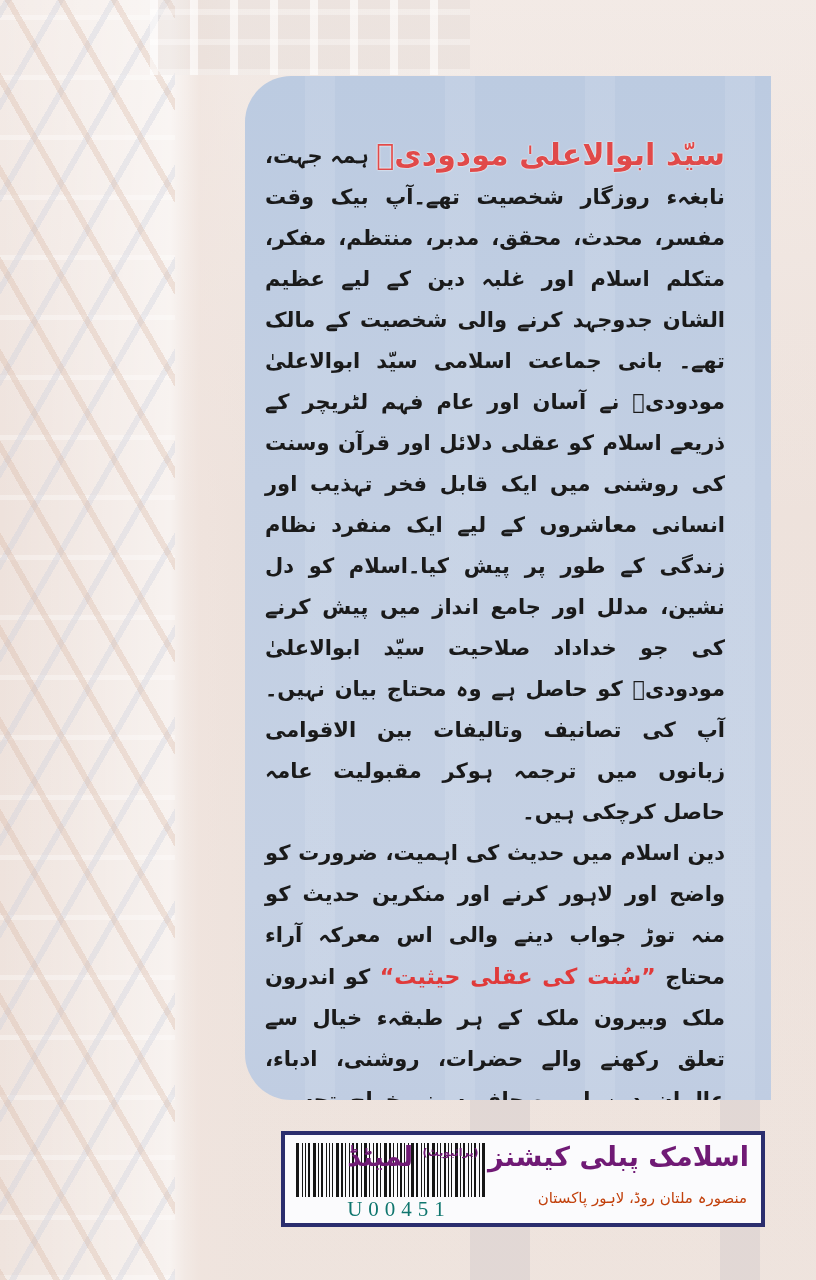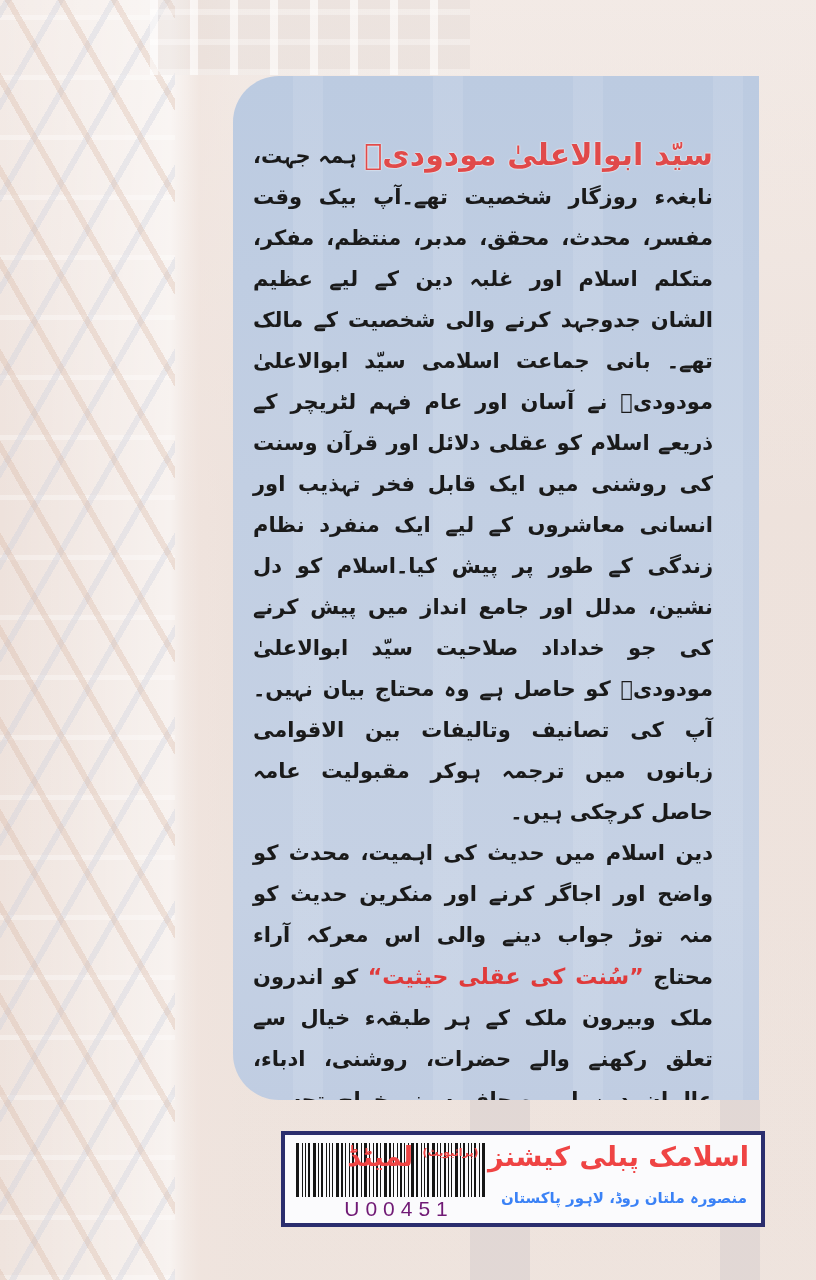--- a/index.html
+++ b/index.html
@@ -28,21 +28,21 @@
       background:
         repeating-linear-gradient(90deg, rgba(255,255,255,0.8) 0 8px, rgba(225,215,210,0.3) 8px 40px),
         repeating-linear-gradient(0deg, rgba(255,255,255,0.6) 0 6px, rgba(220,210,205,0.2) 6px 30px);
       opacity: 0.7;
     }
     .column {
       position: absolute; top: 1100px; height: 180px; background: rgba(215,205,205,0.55);
     }
     
     .panel {
-      position: absolute; left: 233px; top: 76px; width: 526px; height: 1024px;
+      position: absolute; left: 245px; top: 76px; width: 526px; height: 1024px;
       background: linear-gradient(180deg, #bccbe1 0%, #c2cfe3 40%, #c5d1e4 80%, #c0cde2 100%);
       border-top-left-radius: 46px; border-bottom-left-radius: 46px;
       overflow: hidden;
     }
     .panel::before {
       content: ""; position: absolute; inset: 0;
       background:
         repeating-linear-gradient(90deg, rgba(255,255,255,0) 0 60px, rgba(255,255,255,0.10) 60px 90px, rgba(255,255,255,0) 90px 140px);
     }
     .text-block {
@@ -64,31 +64,31 @@
       position: absolute; left: 281px; top: 1131px; width: 476px; height: 88px;
       background: #fbfbfd; border: 4px solid #2b2e6e; box-sizing: content-box;
     }
     .barcode {
       position: absolute; left: 11px; top: 8px; width: 206px; height: 54px;
       display: flex; align-items: stretch; gap: 0;
     }
     .barcode span { display: block; background: #161616; }
     .barcode-num {
       position: absolute; left: 11px; top: 62px; width: 206px; text-align: center;
-      font-family: Liberation Sans, sans-serif; font-size: 21px; letter-spacing: 6px; color: #701a75;
+      font-family: Liberation Serif, serif; font-size: 21px; letter-spacing: 6px; color: #0f766e;
     }
     .pub-name {
       position: absolute; right: 12px; top: 6px; direction: rtl;
       font-family: "DejaVu Sans", sans-serif; font-weight: bold;
-      font-size: 27px; color: #ef4444;
+      font-size: 27px; color: #701a75;
     }
     .pub-name .pvt { font-size: 11px; vertical-align: super; }
     .pub-addr {
       position: absolute; right: 14px; top: 54px; direction: rtl;
-      font-family: "DejaVu Sans", sans-serif; font-size: 15px; color: #3b82f6; font-weight: bold;
+      font-family: "DejaVu Sans", sans-serif; font-size: 15px; color: #c2410c; font-weight: normal;
     }
   </style>
 </head>
 <body>
 
 <div class="bg"></div>
 <div class="lattice"></div>
 <div class="arch-top"></div>
 <div class="column" style="left:470px;width:60px;"></div>
 <div class="column" style="left:720px;width:40px;"></div>
@@ -103,21 +103,21 @@
       <span>شخصیت کے مالک تھے۔ بانی جماعت اسلامی سیّد ابوالاعلیٰ</span>
       <span>مودودیؒ نے آسان اور عام فہم لٹریچر کے ذریعے اسلام کو عقلی</span>
       <span>دلائل اور قرآن وسنت کی روشنی میں ایک قابل فخر تہذیب اور</span>
       <span>انسانی معاشروں کے لیے ایک منفرد نظام زندگی کے طور پر پیش</span>
       <span>کیا۔اسلام کو دل نشین، مدلل اور جامع انداز میں پیش کرنے کی</span>
       <span>جو خداداد صلاحیت سیّد ابوالاعلیٰ مودودیؒ کو حاصل ہے وہ محتاج</span>
       <span>بیان نہیں۔آپ کی تصانیف وتالیفات بین الاقوامی زبانوں</span>
       <span>میں ترجمہ ہوکر مقبولیت عامہ حاصل کرچکی ہیں۔</span>
     </p>
     <p>
-      <span>دین اسلام میں حدیث کی اہمیت، محدث کو واضح اور اجاگر</span>
+      <span>دین اسلام میں حدیث کی اہمیت، ضرورت کو واضح اور لاہور</span>
       <span>کرنے اور منکرین حدیث کو منہ توڑ جواب دینے والی اس معرکہ</span>
       <span>آراء محتاج </span><span class="book-title">”سُنت کی عقلی حیثیت“</span><span> کو اندرون ملک وبیرون</span>
       <span>ملک کے ہر طبقہء خیال سے تعلق رکھنے والے حضرات، روشنی،</span>
       <span>ادباء، عالمان دین اور صحافیوں نے خراج تحسین پیش کیا ہے۔</span>
     </p>
   </div>
 </div>
 
 <div class="pub-box">
   <div class="barcode" id="barcode">

